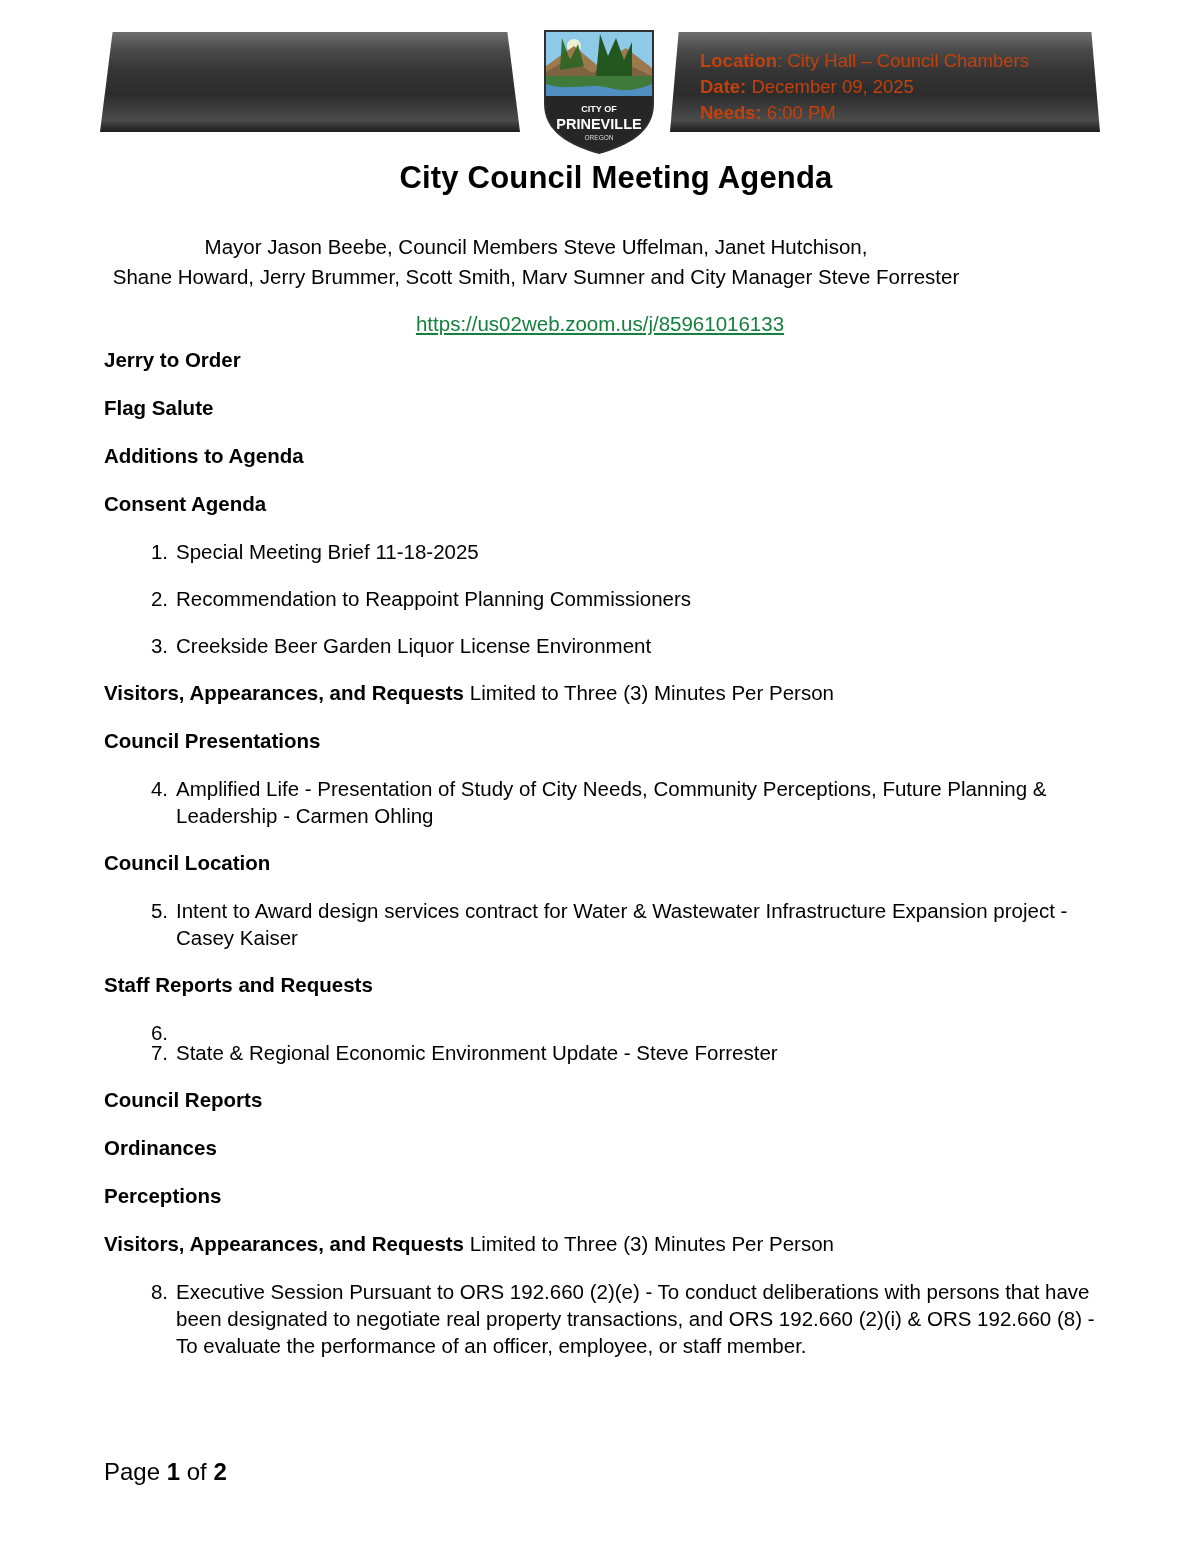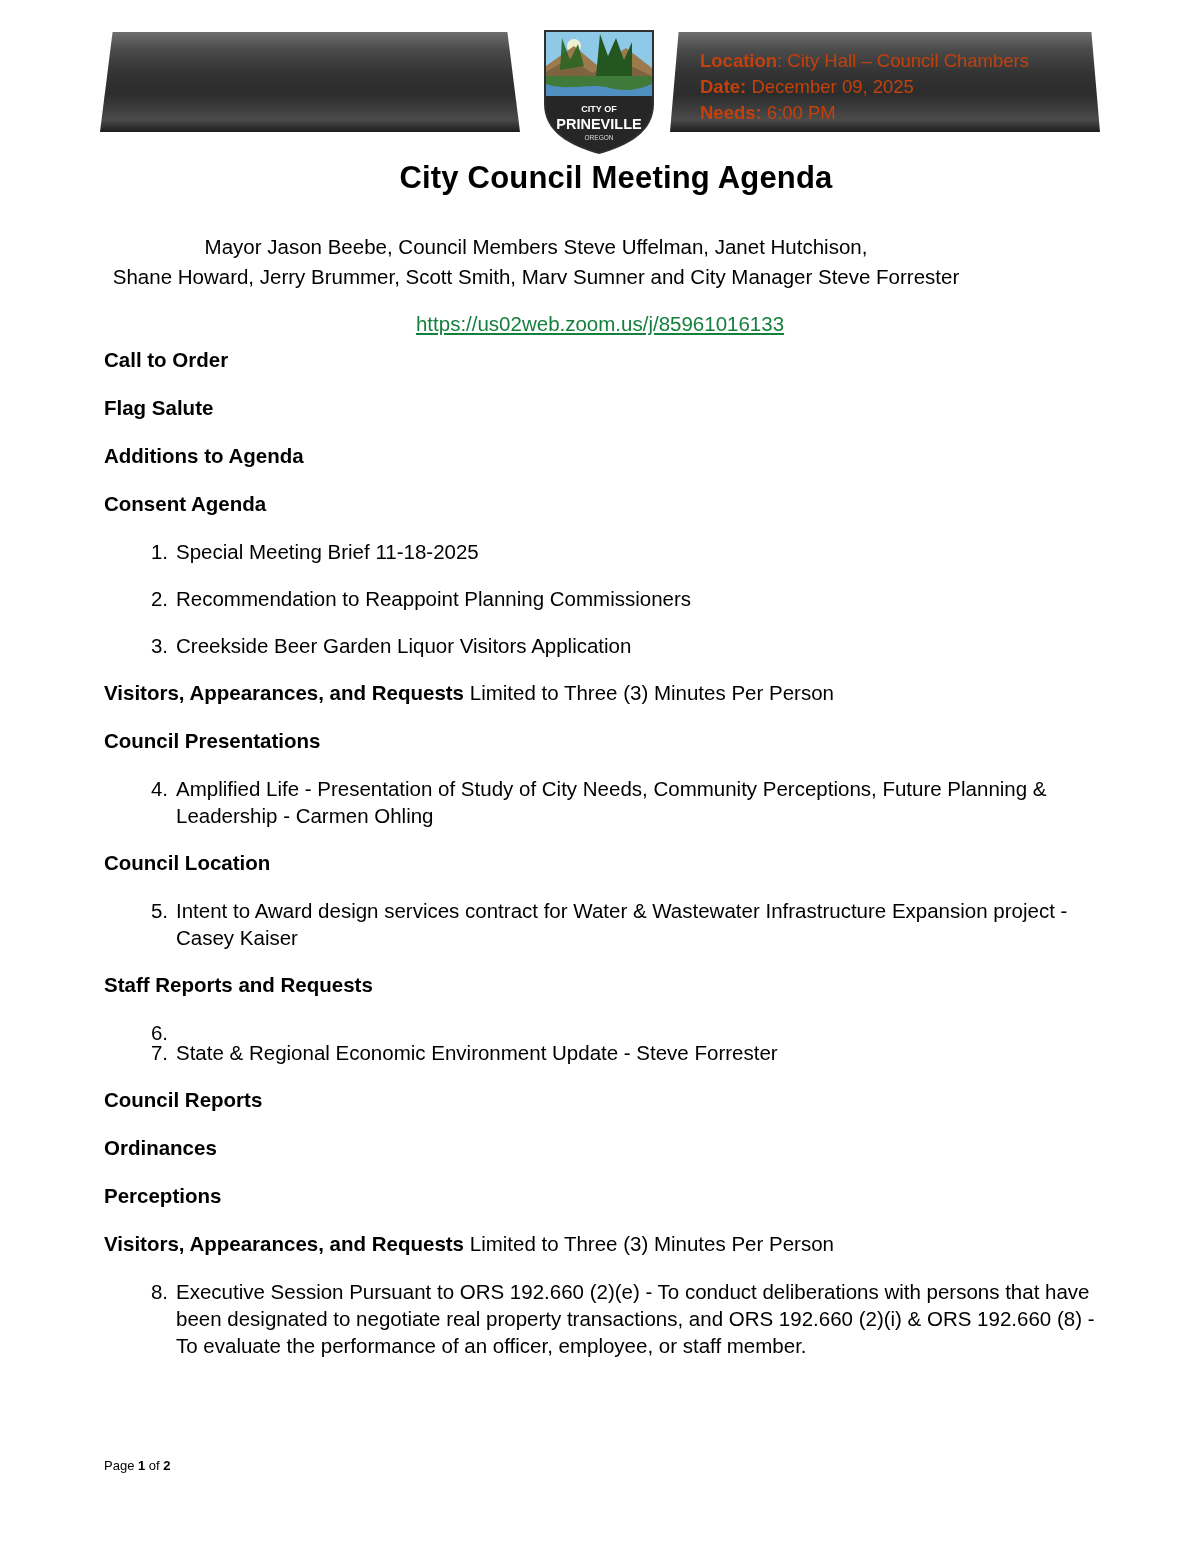--- a/index.html
+++ b/index.html
@@ -133,21 +133,21 @@
     top: 10px;
     width: 30px;
     text-align: right;
   }
 
   
   .footer {
     position: absolute;
     left: 104px;
     top: 1458px;
-    font-size: 13px;
+    font-size: 24px;
   }
   .footer b { font-weight: bold; }
 </style>
 </head>
 <body>
 
 <div class="page">
 
   <div class="header">
     <div class="banner-left"></div>
@@ -197,37 +197,37 @@
     <div>Mayor Jason Beebe, Council Members Steve Uffelman, Janet Hutchison,</div>
     <div>Shane Howard, Jerry Brummer, Scott Smith, Marv Sumner and City Manager Steve Forrester</div>
   </div>
 
   <div class="zoom-link">
     <span>https://us02web.zoom.us/j/85961016133</span>
   </div>
 
   <div class="body">
 
-    <div class="section">Call to Order</div>
+    <div class="section">Jerry to Order</div>
     <div class="section">Flag Salute</div>
     <div class="section">Additions to Agenda</div>
 
     <div class="section">Consent Agenda</div>
     <ol class="numlist">
       <li>
         <span class="num">1.</span>
         <span>Special Meeting Brief 11-18-2025</span>
       </li>
       <li>
         <span class="num">2.</span>
         <span>Recommendation to Reappoint Planning Commissioners</span>
       </li>
       <li>
         <span class="num">3.</span>
-        <span>Creekside Beer Garden Liquor Visitors Application</span>
+        <span>Creekside Beer Garden Liquor License Environment</span>
       </li>
     </ol>
 
     <div class="section">
       <span>Visitors, Appearances, and Requests</span><span class="normal"> Limited to Three (3) Minutes Per Person</span>
     </div>
 
     <div class="section">Council Presentations</div>
     <ol class="numlist">
       <li>

